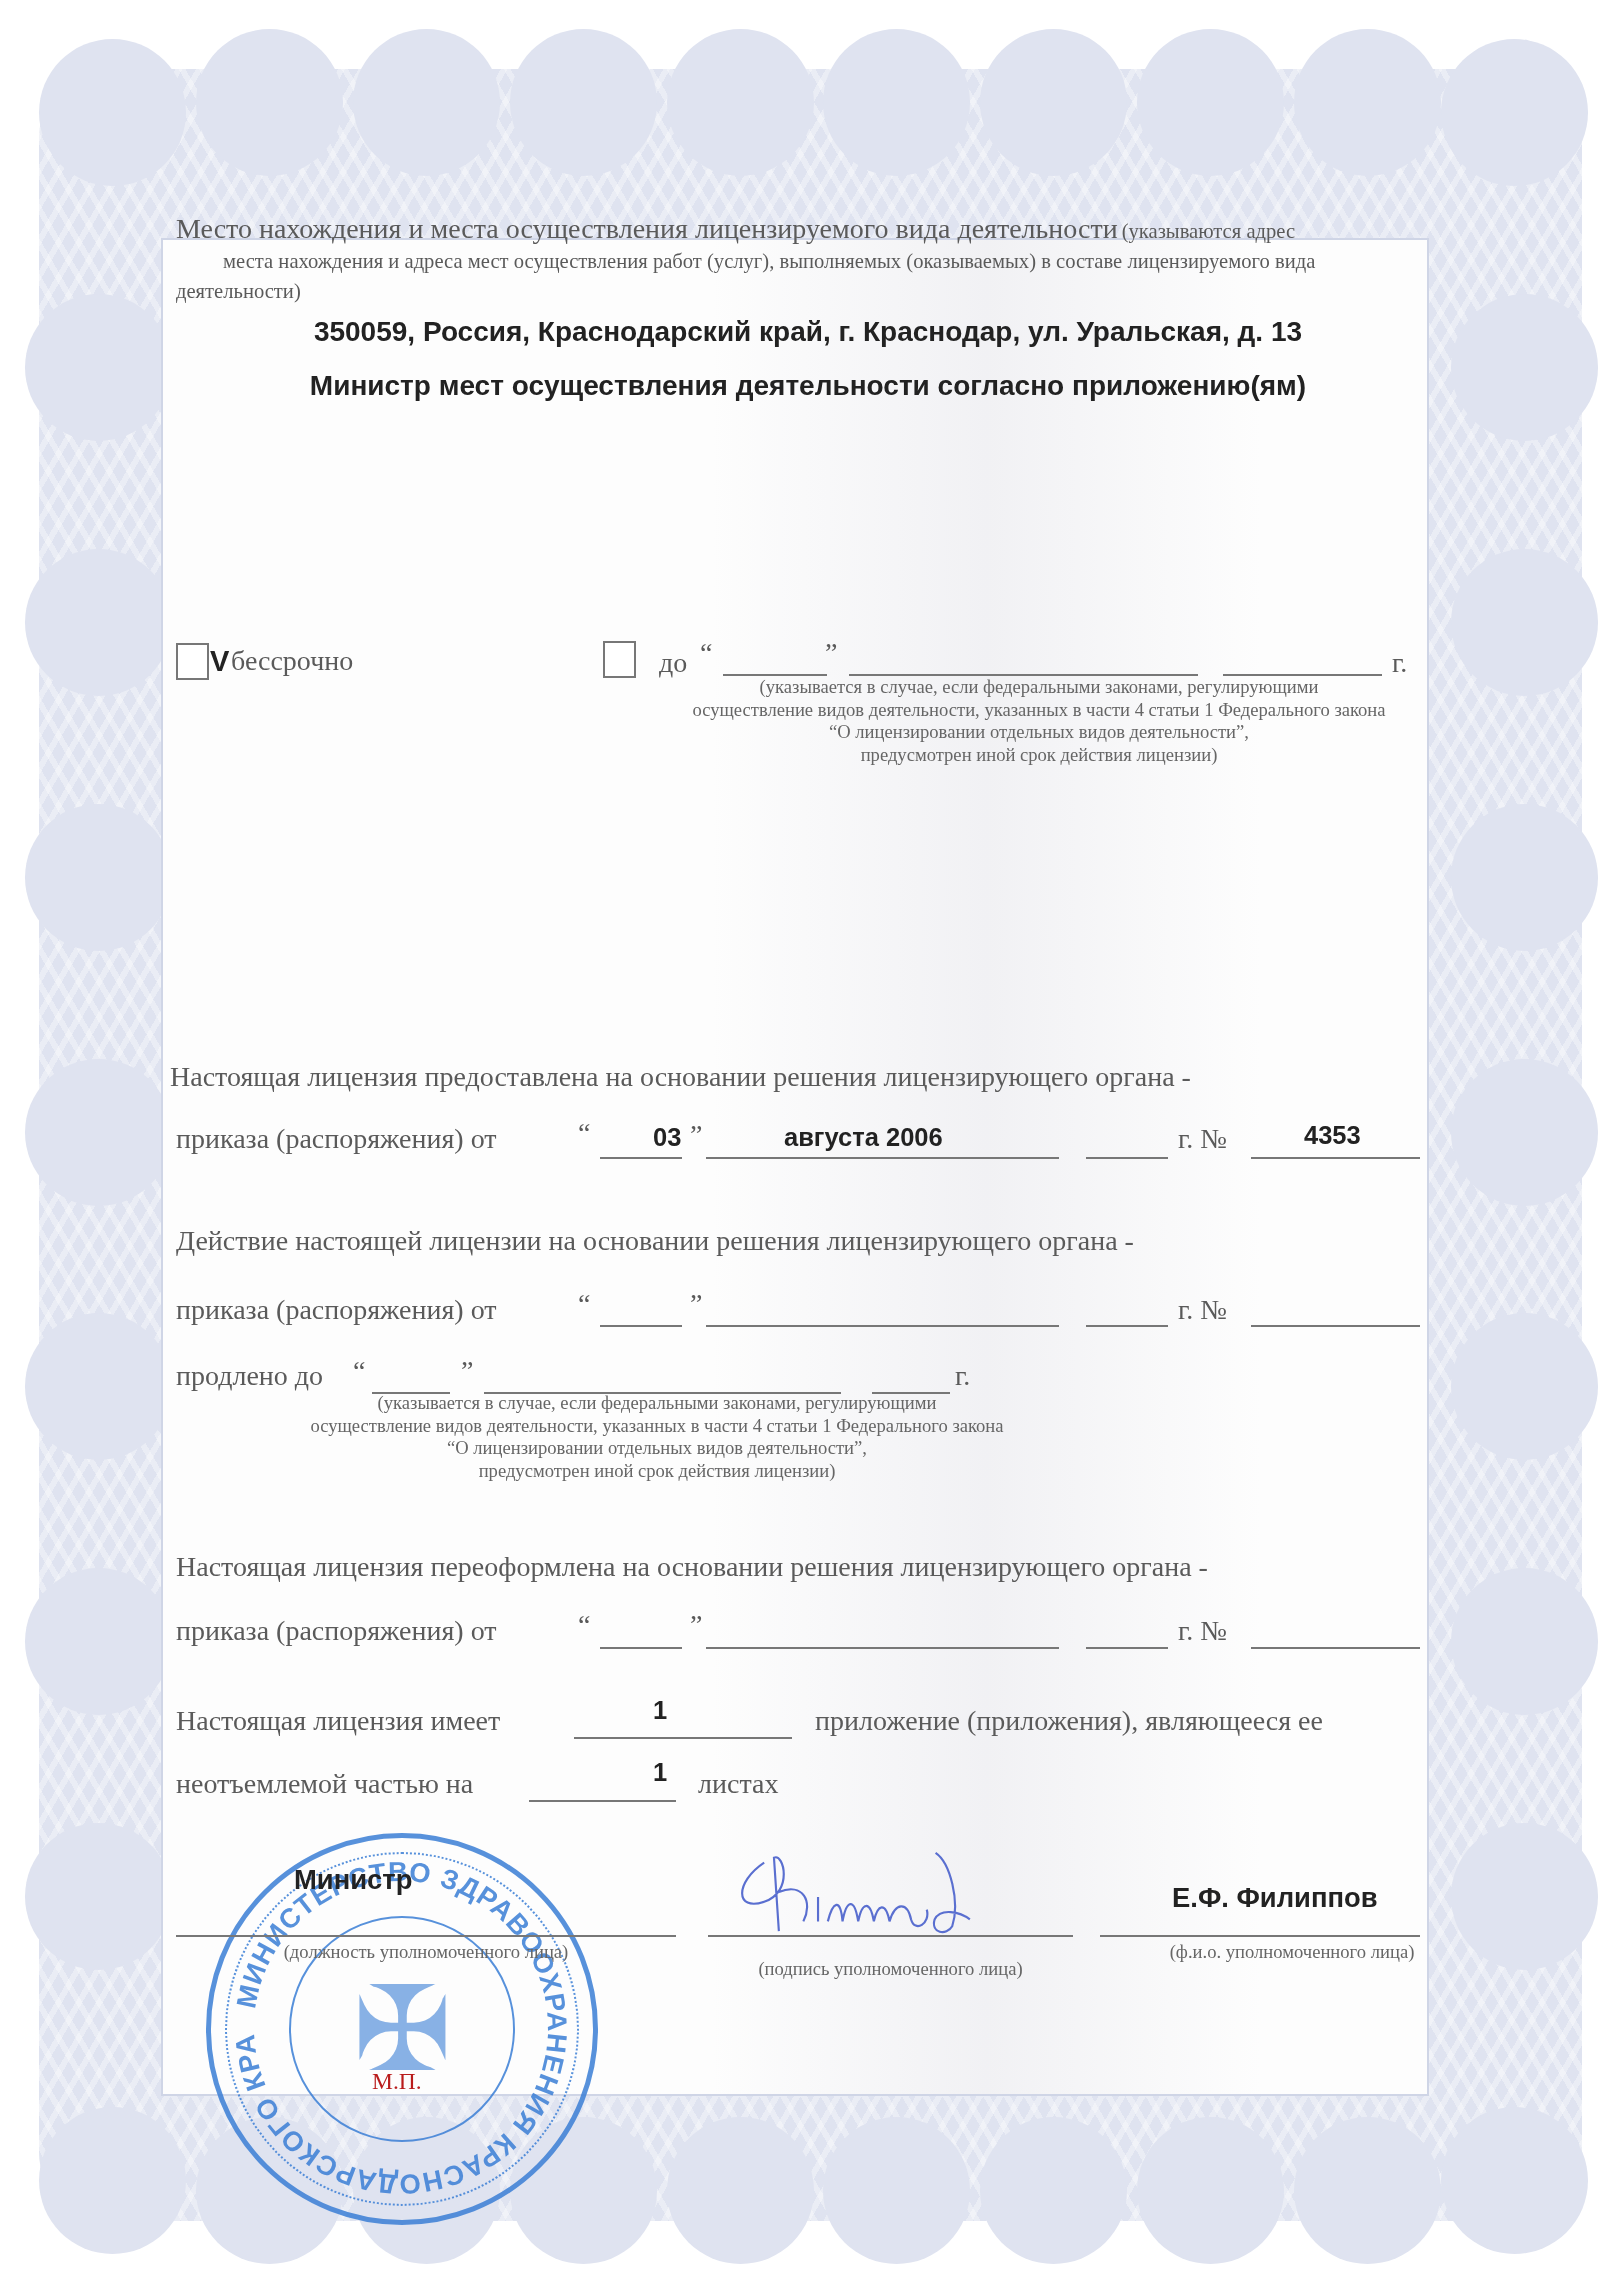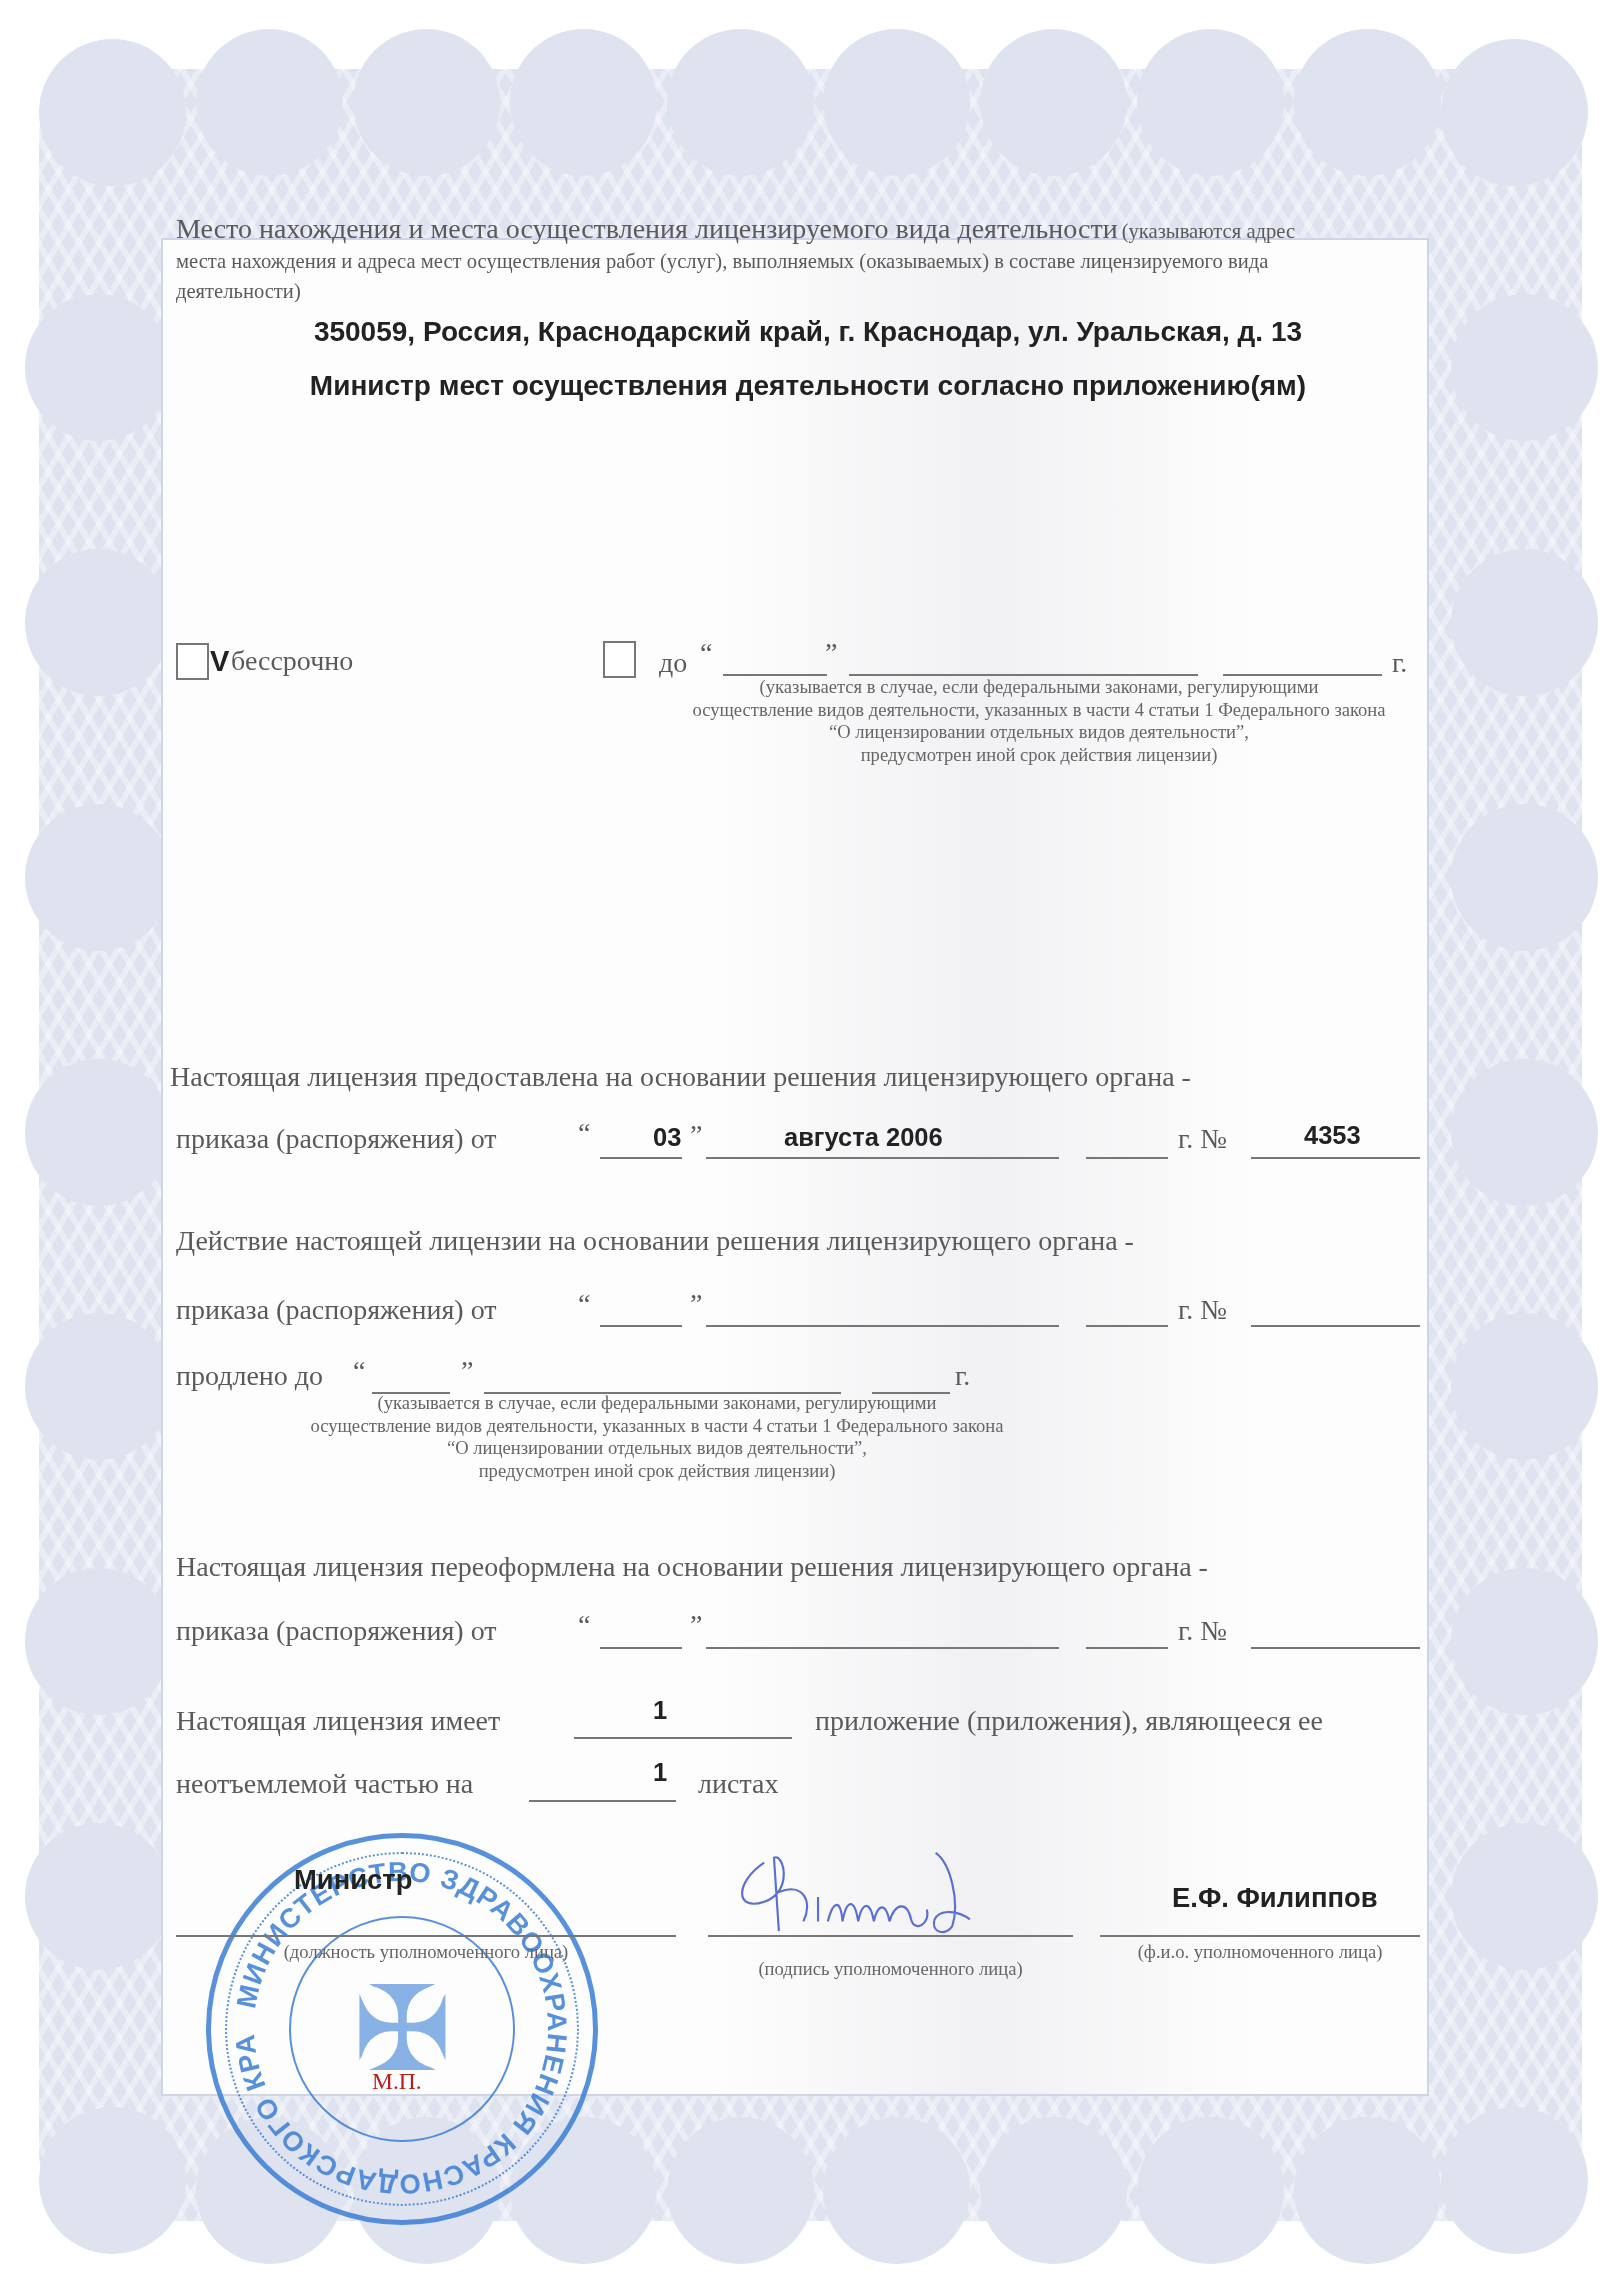--- a/index.html
+++ b/index.html
@@ -71,21 +71,21 @@
 <div class="scallop" style="left:1451px;top:1568px"></div>
 <div class="scallop" style="left:1451px;top:1823px"></div>
 
 <div class="frame-inner">
   <div class="guilloche"></div>
 </div>
 
 <div class="abs serif" style="left:176px;top:214px;width:1264px;line-height:29px;">
   <span class="h1">Место нахождения и места осуществления лицензируемого вида деятельности</span>
   <span style="font-size:20.6px;color:#5a5a5a;">(указываются адрес</span><br>
-  <span style="font-size:20.6px;color:#5a5a5a;">места нахождения и адреса мест осуществления работ (услуг), выполняемых (оказываемых) в составе лицензируемого вида</span><br>
+  <span style="font-size:20.6px;color:#5a5a5a;margin-left:47px;">места нахождения и адреса мест осуществления работ (услуг), выполняемых (оказываемых) в составе лицензируемого вида</span><br>
   <span style="font-size:20.6px;color:#5a5a5a;">деятельности)</span>
 </div>
 
 <div class="abs fill" style="left:176px;top:316px;width:1264px;text-align:center;font-size:28px;">350059, Россия, Краснодарский край, г. Краснодар, ул. Уральская, д. 13</div>
 <div class="abs fill" style="left:176px;top:370px;width:1264px;text-align:center;font-size:28px;">Министр мест осуществления деятельности согласно приложению(ям)</div>
 
 <div class="cb" style="left:176px;top:643px;"></div>
 <span class="abs fill" style="left:210px;top:645px;font-size:29px;">V</span>
 <span class="abs serif h1" style="left:231px;top:645px;">бессрочно</span>
 
@@ -183,14 +183,14 @@
 <span class="abs serif" style="left:372px;top:2068px;font-size:23.5px;color:#b91c1c;">М.П.</span>
 
 <svg class="abs" style="left:725px;top:1843px;" width="333" height="98" viewBox="0 0 340 100">
   <path d="M40,20 C10,40 10,70 40,60 C70,50 60,10 50,15 L55,90 M55,50 C80,40 90,60 80,80 M95,80 L95,55 M105,80 C110,60 118,55 120,80 C124,58 132,55 136,80 C140,60 148,58 152,80 C156,62 164,60 168,80 C174,60 186,60 190,78 C194,92 210,82 206,68 M215,10 C230,20 240,60 232,85 C226,95 210,92 214,78 C220,66 240,70 250,78" fill="none" stroke="#5a6fd0" stroke-width="2.2"></path>
 </svg>
 <div class="line" style="left:708px;top:1935px;width:365px;"></div>
 <div class="caption serif" style="left:708px;top:1941px;width:365px;margin-top:17px;">(подпись уполномоченного лица)</div>
 
 <span class="abs fill" style="left:1172px;top:1882px;font-size:27.4px;">Е.Ф. Филиппов</span>
 <div class="line" style="left:1100px;top:1935px;width:320px;"></div>
-<div class="caption serif" style="left:1100px;top:1941px;width:320px;">(ф.и.о. уполномоченного лица)</div>
+<div class="caption serif" style="left:1132px;top:1941px;width:320px;">(ф.и.о. уполномоченного лица)</div>
 
 
 </body></html>

